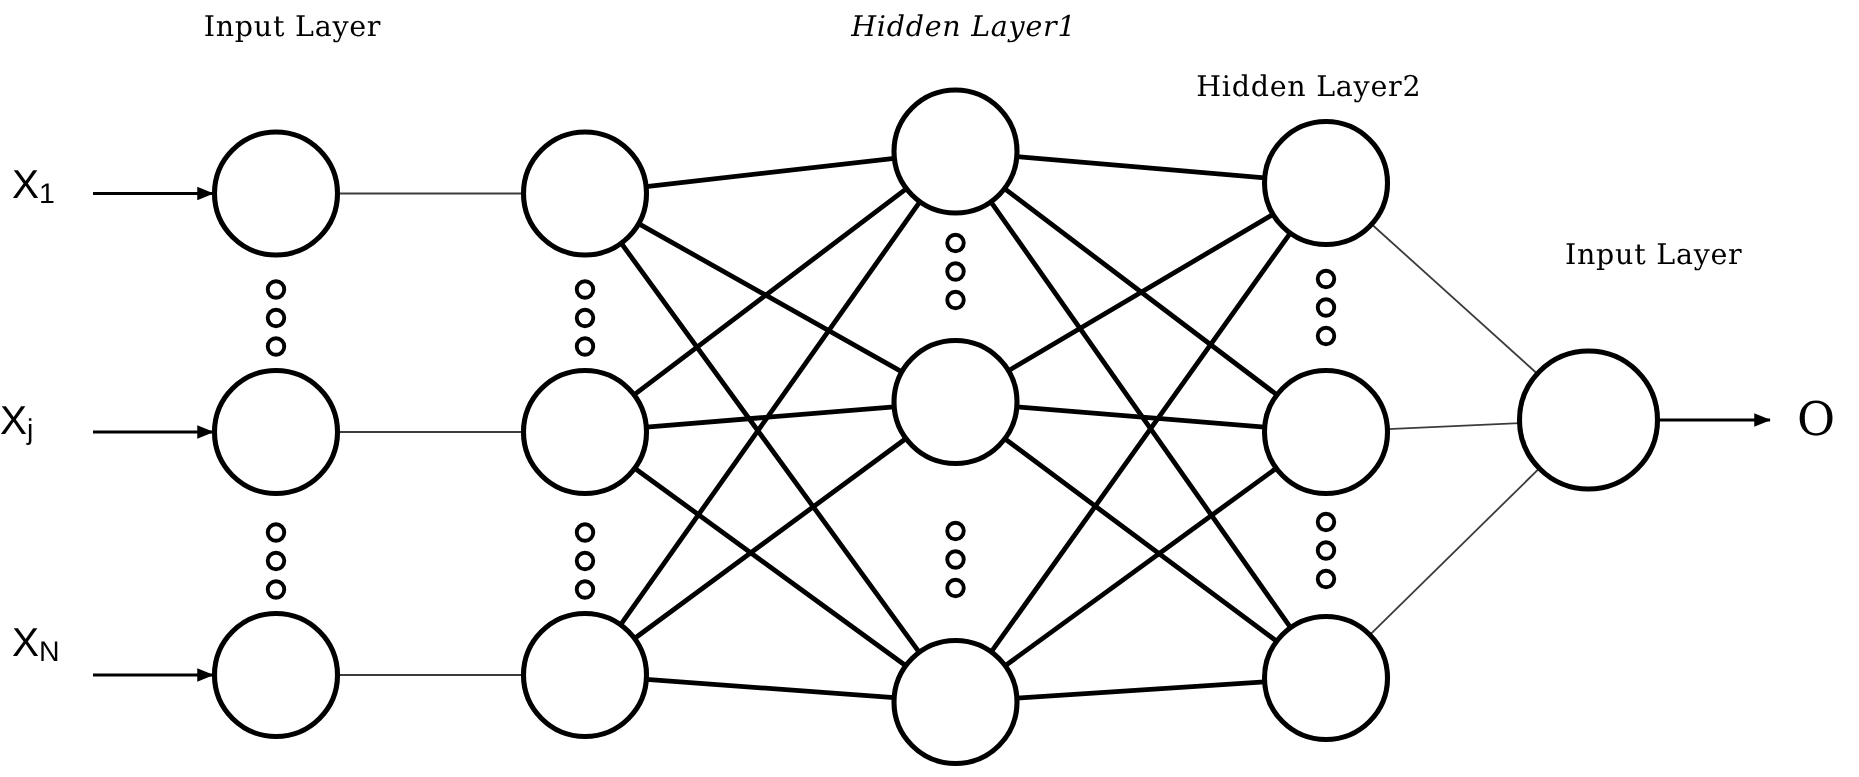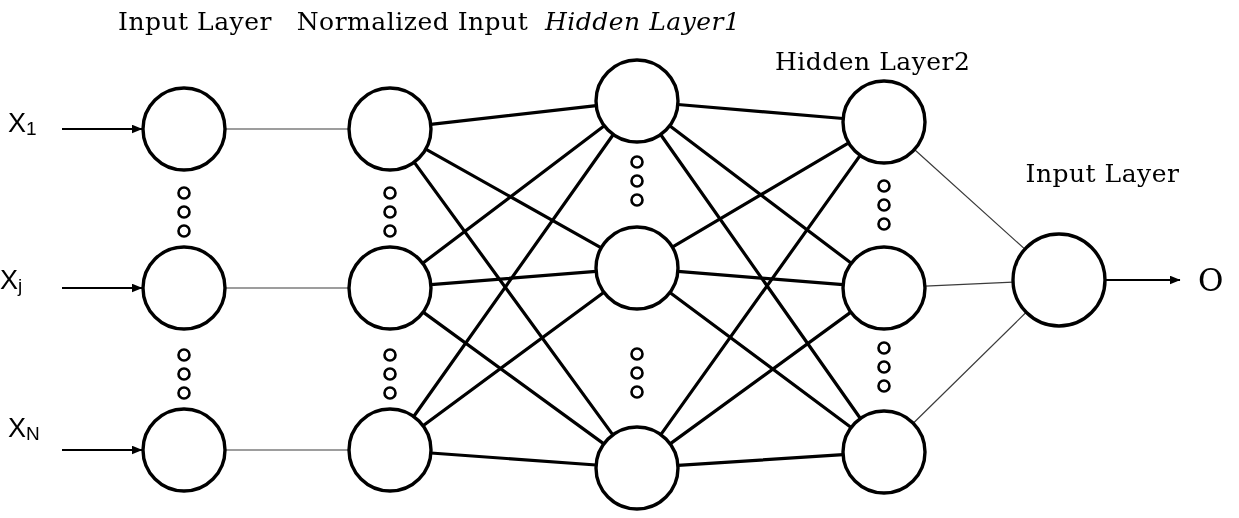--- a/index.html
+++ b/index.html
@@ -21,21 +21,21 @@
     position: absolute;
     left: 0;
     top: 0;
     width: 1239px;
     height: 518px;
     display: block;
   }
   .layer-title {
     position: absolute;
     font-family: "DejaVu Serif", serif;
-    font-size: 25px;
+    font-size: 19px;
     letter-spacing: 0.5px;
     color: #000000;
     white-space: pre;
     text-align: center;
     line-height: 1.12;
   }
   .io-label {
     position: absolute;
     font-family: Liberation Sans, sans-serif;
     font-size: 27px;
@@ -137,21 +137,21 @@
         <circle cx="884" cy="205" r="5.5" fill="#ffffff" stroke="#000000" stroke-width="2.6"></circle>
         <circle cx="884" cy="224" r="5.5" fill="#ffffff" stroke="#000000" stroke-width="2.6"></circle>
         <circle cx="884" cy="348" r="5.5" fill="#ffffff" stroke="#000000" stroke-width="2.6"></circle>
         <circle cx="884" cy="367" r="5.5" fill="#ffffff" stroke="#000000" stroke-width="2.6"></circle>
         <circle cx="884" cy="386" r="5.5" fill="#ffffff" stroke="#000000" stroke-width="2.6"></circle>
       </g>
   </svg>
 
   <div id="titles">
       <div class="layer-title" style="left: 110px; top: 8px; width: 170px;"><div>Input Layer</div></div>
-      <div class="layer-title" style="left: 295px; top: 8px; width: 235px;"><div>Normalized Input</div></div>
+      <div class="layer-title" style="left: 295px; top: 8px; width: 235px;"></div>
       <div class="layer-title" style="left: 545px; top: 8px; width: 195px; font-style: italic;"><div>Hidden Layer1</div></div>
       <div class="layer-title" style="left: 775px; top: 8px; width: 195px; margin-top: 40px;"><div>Hidden Layer2</div></div>
       <div class="layer-title" style="left: 1010px; top: 160px; width: 185px;"><div>Input Layer</div></div>
     </div>
   <div id="in-labels">
       <div class="io-label" style="left: 8px; top: 108px;"><span>X</span><span class="sub">1</span></div>
       <div class="io-label" style="left: 0; top: 265px;"><span>X</span><span class="sub">j</span></div>
       <div class="io-label" style="left: 8px; top: 413px;"><span>X</span><span class="sub">N</span></div>
     </div>
 

